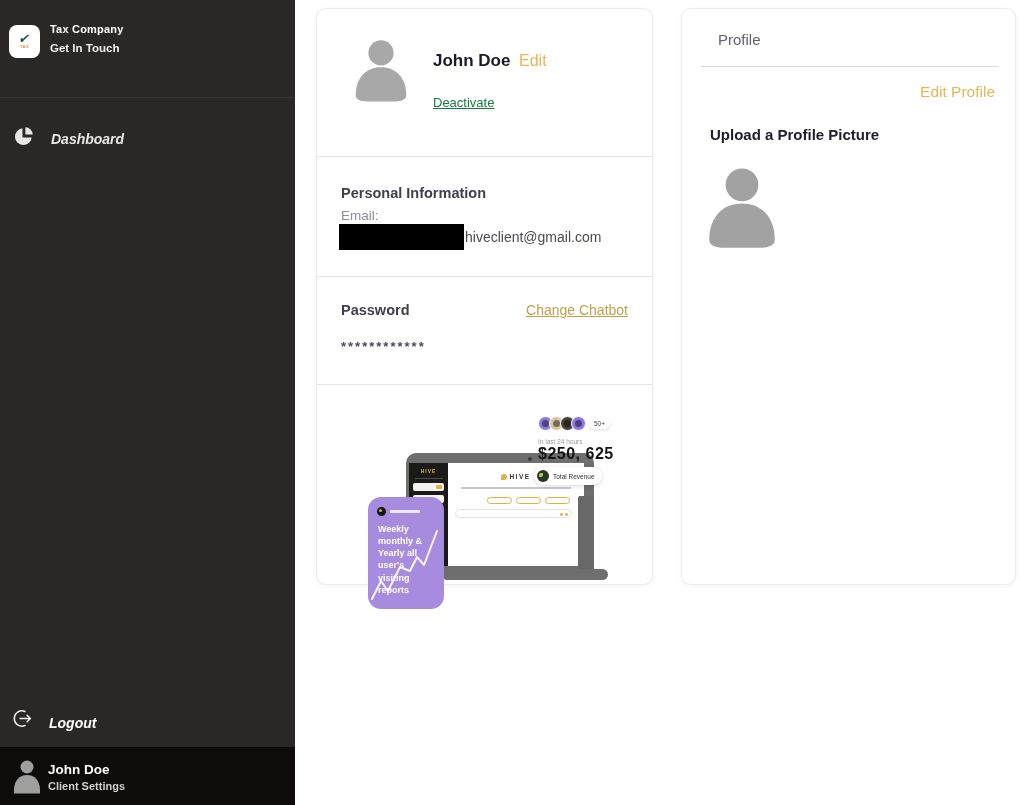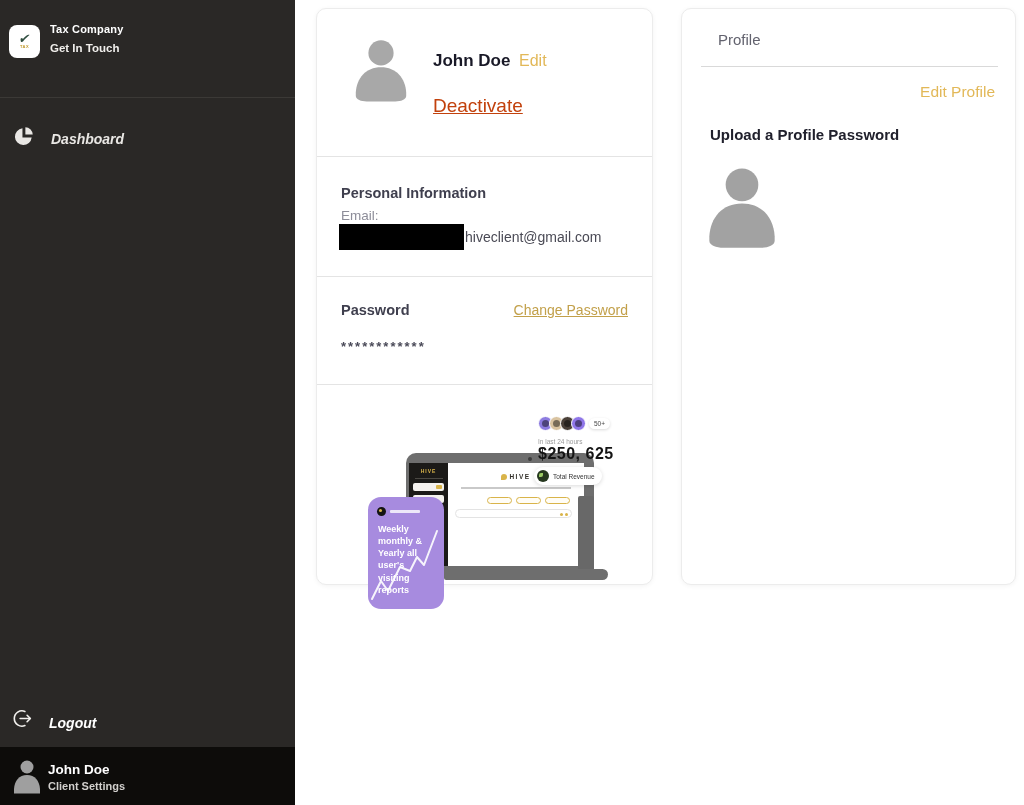--- a/index.html
+++ b/index.html
@@ -35,21 +35,21 @@
   .card { position:absolute; background:#fff; border:1px solid #ececec; border-radius:10px;
           box-shadow:0 1px 5px rgba(0,0,0,.05); }
   .card1 { left:316px; top:8px; width:337px; height:577px; }
   .card2 { left:681px; top:8px; width:335px; height:577px; }
   .hdiv { position:absolute; left:0; width:100%; height:1px; background:#e4e4e4; }
 
   
   .acct-avatar { position:absolute; left:37px; top:28px; }
   .acct-name { position:absolute; left:116px; top:42px; font-size:17px; font-weight:bold; color:#191927; }
   .acct-edit { position:absolute; left:202px; top:43px; font-size:16px; color:#e2b858; cursor:pointer;text-align:right; }
-  .acct-deactivate { position:absolute; left:116px; top:86px; font-size:19px; color:#c2410c; text-decoration:underline; cursor:pointer; }
+  .acct-deactivate { position:absolute; left:116px; top:86px; font-size:13px; color:#15803d; text-decoration:underline; cursor:pointer; }
 
   .pi-heading { position:absolute; left:24px; top:176px; font-size:14.5px; font-weight:bold; color:#3f3f4e; }
   .pi-email-label { position:absolute; left:24px; top:199px; font-size:13.5px; color:#8d8d99; }
   .pi-email-row { position:absolute; left:22px; top:215px; display:flex; align-items:center; }
   .redaction { width:125px; height:26px; background:#000; }
   .pi-email-value { font-size:14px; color:#4a4a55; margin-left:1px; }
 
   .pw-heading { position:absolute; left:24px; top:293px; font-size:14.5px; font-weight:bold; color:#3f3f4e; }
   .pw-change { position:absolute; right:24px; top:293px; font-size:14px; color:#c2a04a; text-decoration:underline; cursor:pointer; }
   .pw-mask { position:absolute; left:24px; top:330px; font-size:13px; letter-spacing:2px; color:#4a4a58; font-weight:bold; }
@@ -162,21 +162,21 @@
 
   <span class="pi-heading">Personal Information</span>
   <span class="pi-email-label">Email:</span>
   <div class="pi-email-row">
     <span class="redaction"></span>
     <span class="pi-email-value">hiveclient@gmail.com</span>
   </div>
   <div class="hdiv" style="top:267px;"></div>
 
   <span class="pw-heading">Password</span>
-  <span class="pw-change">Change Password</span>
+  <span class="pw-change">Change Chatbot</span>
   <span class="pw-mask">************</span>
   <div class="hdiv" style="top:375px;"></div>
 
   <div class="illus">
     <div class="laptop-frame">
       <div class="laptop-cam"></div>
       <div class="laptop-screen">
         <div class="dark-panel">
           <div class="dp-hive">HIVE</div>
           <div class="dp-line"></div>
@@ -218,20 +218,20 @@
         <polyline points="4,102 13,84 20,94 32,70 42,74 49,60 56,68 69,34" fill="none" stroke="#ffffff" stroke-width="2" stroke-linejoin="round" stroke-linecap="round" opacity="0.9"></polyline>
       </svg>
     </div>
   </div>
 </div>
 
 <div class="card card2">
   <span class="p2-title">Profile</span>
   <div class="p2-div"></div>
   <span class="p2-edit">Edit Profile</span>
-  <span class="p2-upload">Upload a Profile Password</span>
+  <span class="p2-upload">Upload a Profile Picture</span>
   <span class="p2-sil">
     <svg width="70" height="86" viewBox="0 0 60 70">
       <circle cx="30" cy="16" r="14" fill="#a2a2a2"></circle>
       <path d="M30 32 C13 32 3 44 2 60 L2 64 C2 68 8 70 14 70 L46 70 C52 70 58 68 58 64 L58 60 C57 44 47 32 30 32 Z" fill="#a2a2a2"></path>
     </svg>
   </span>
 </div>
 
 </body></html>

